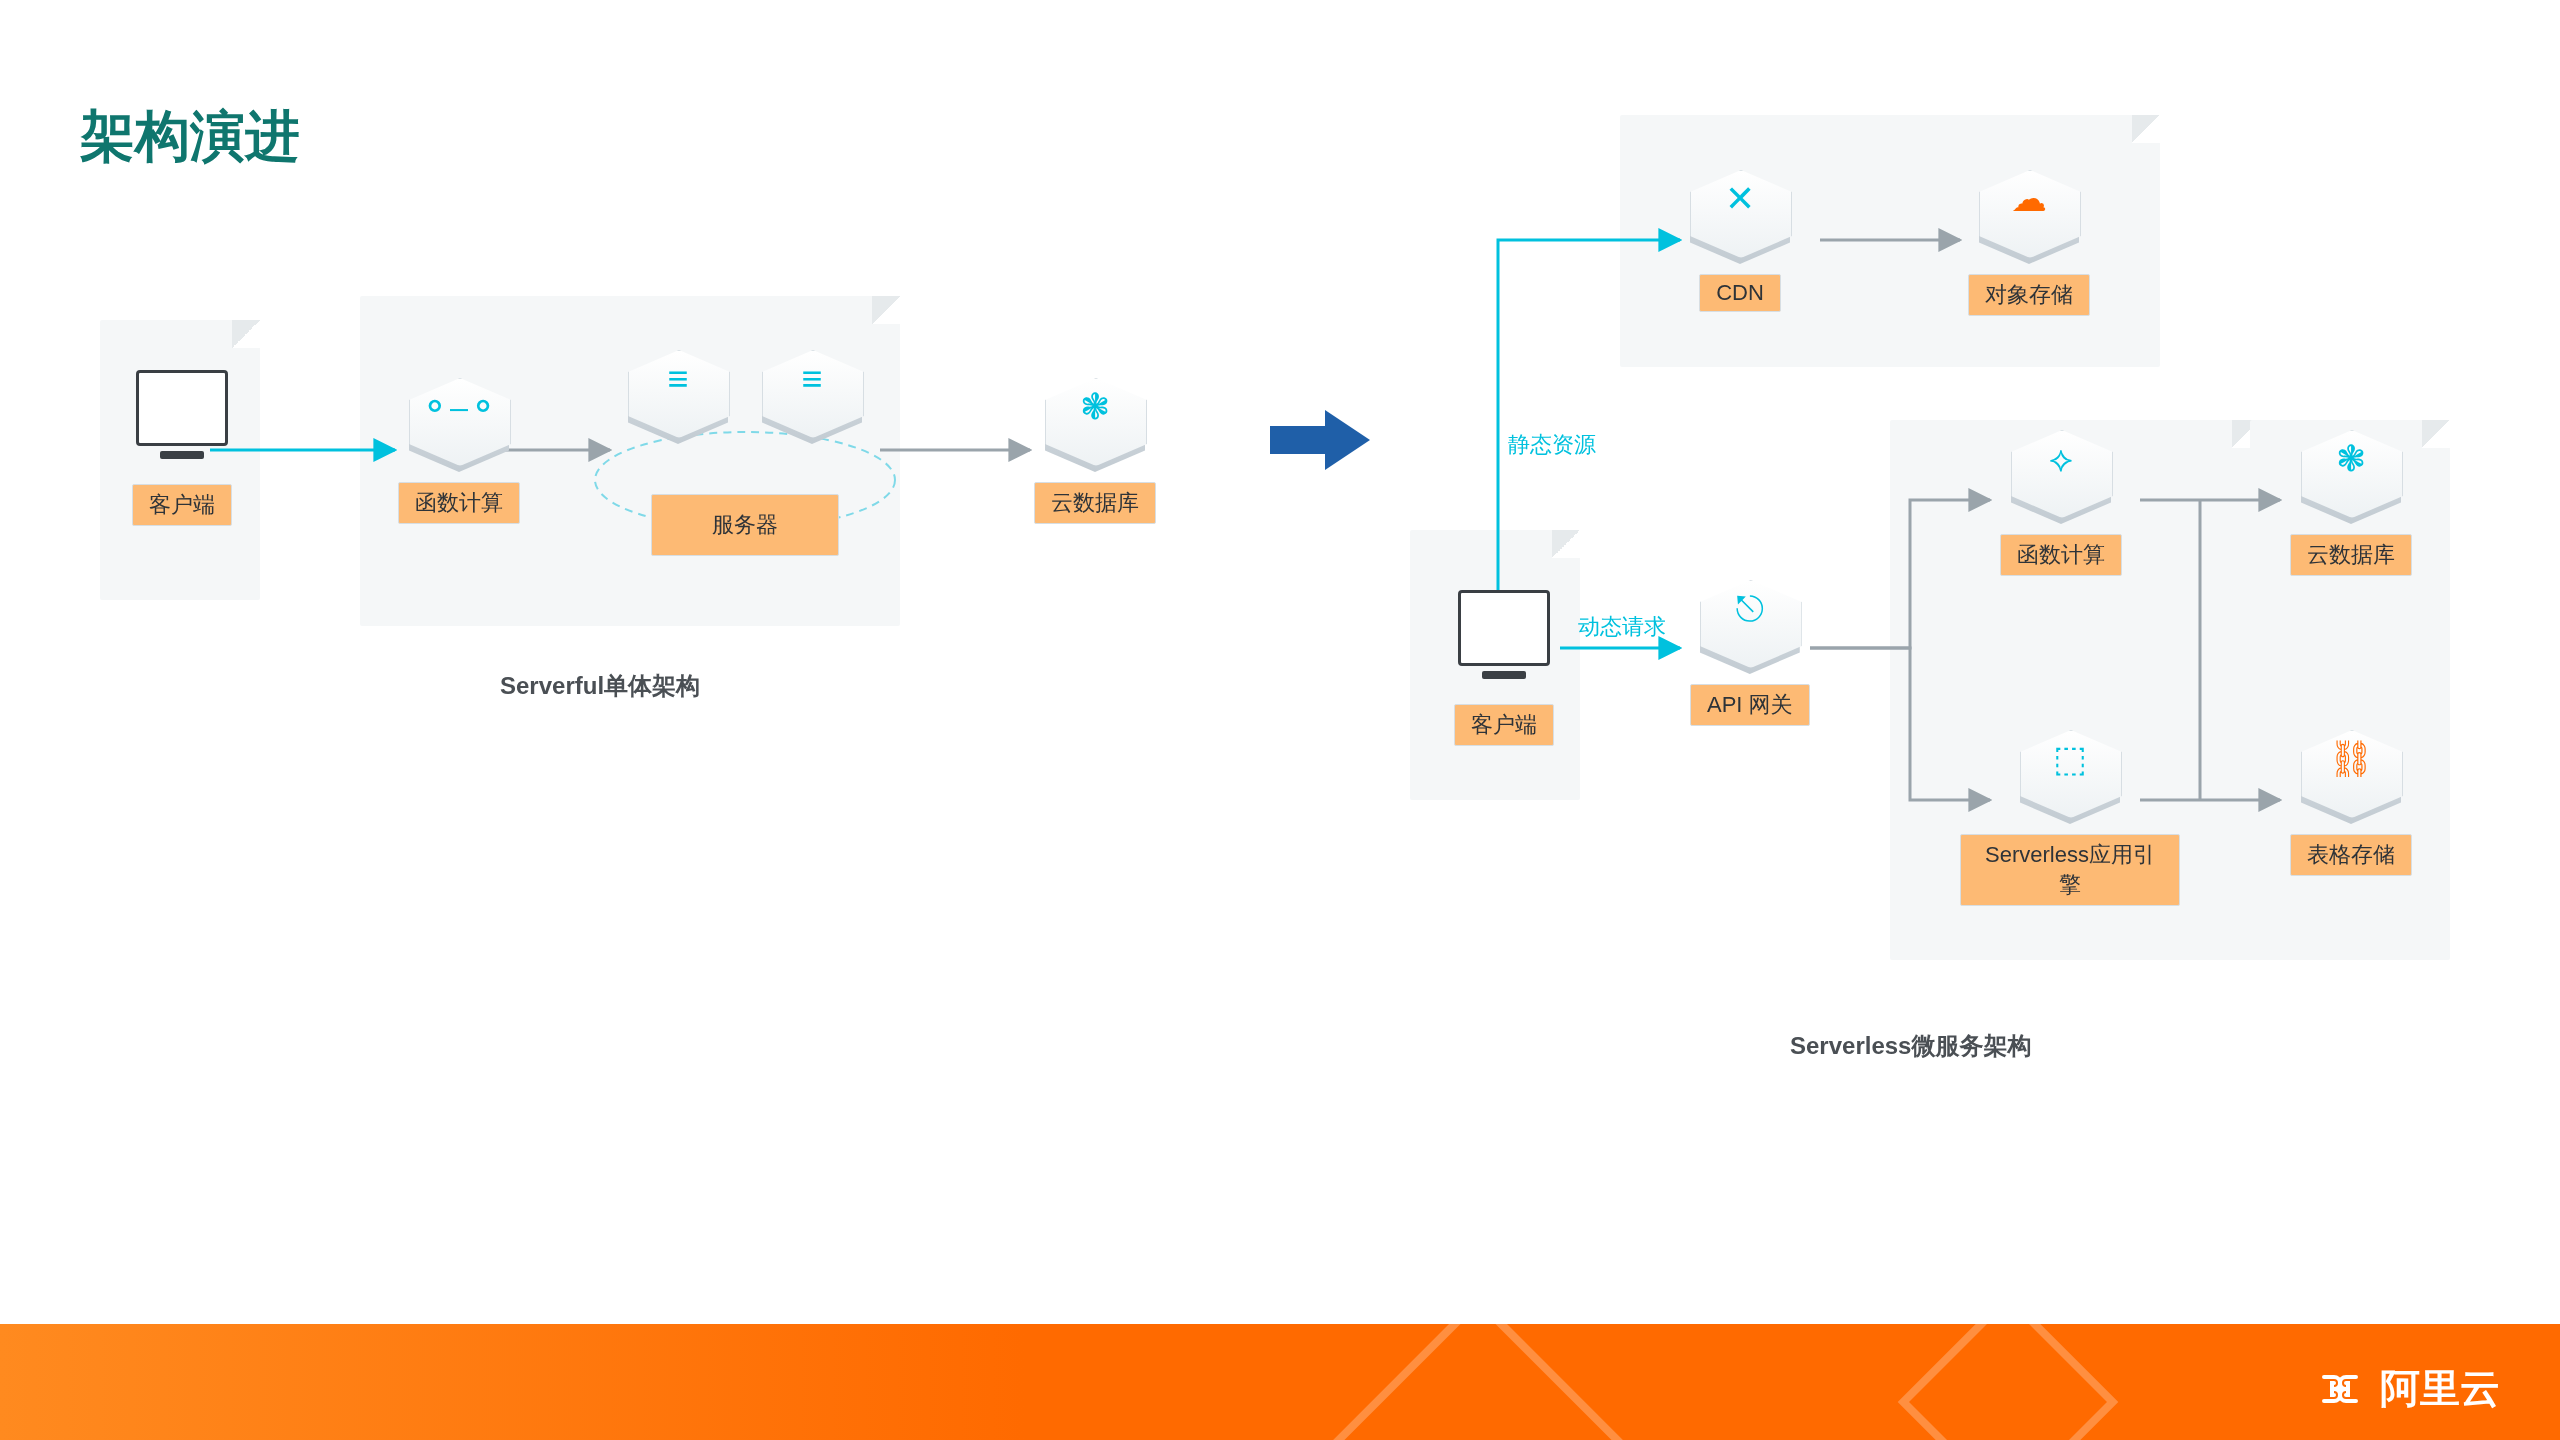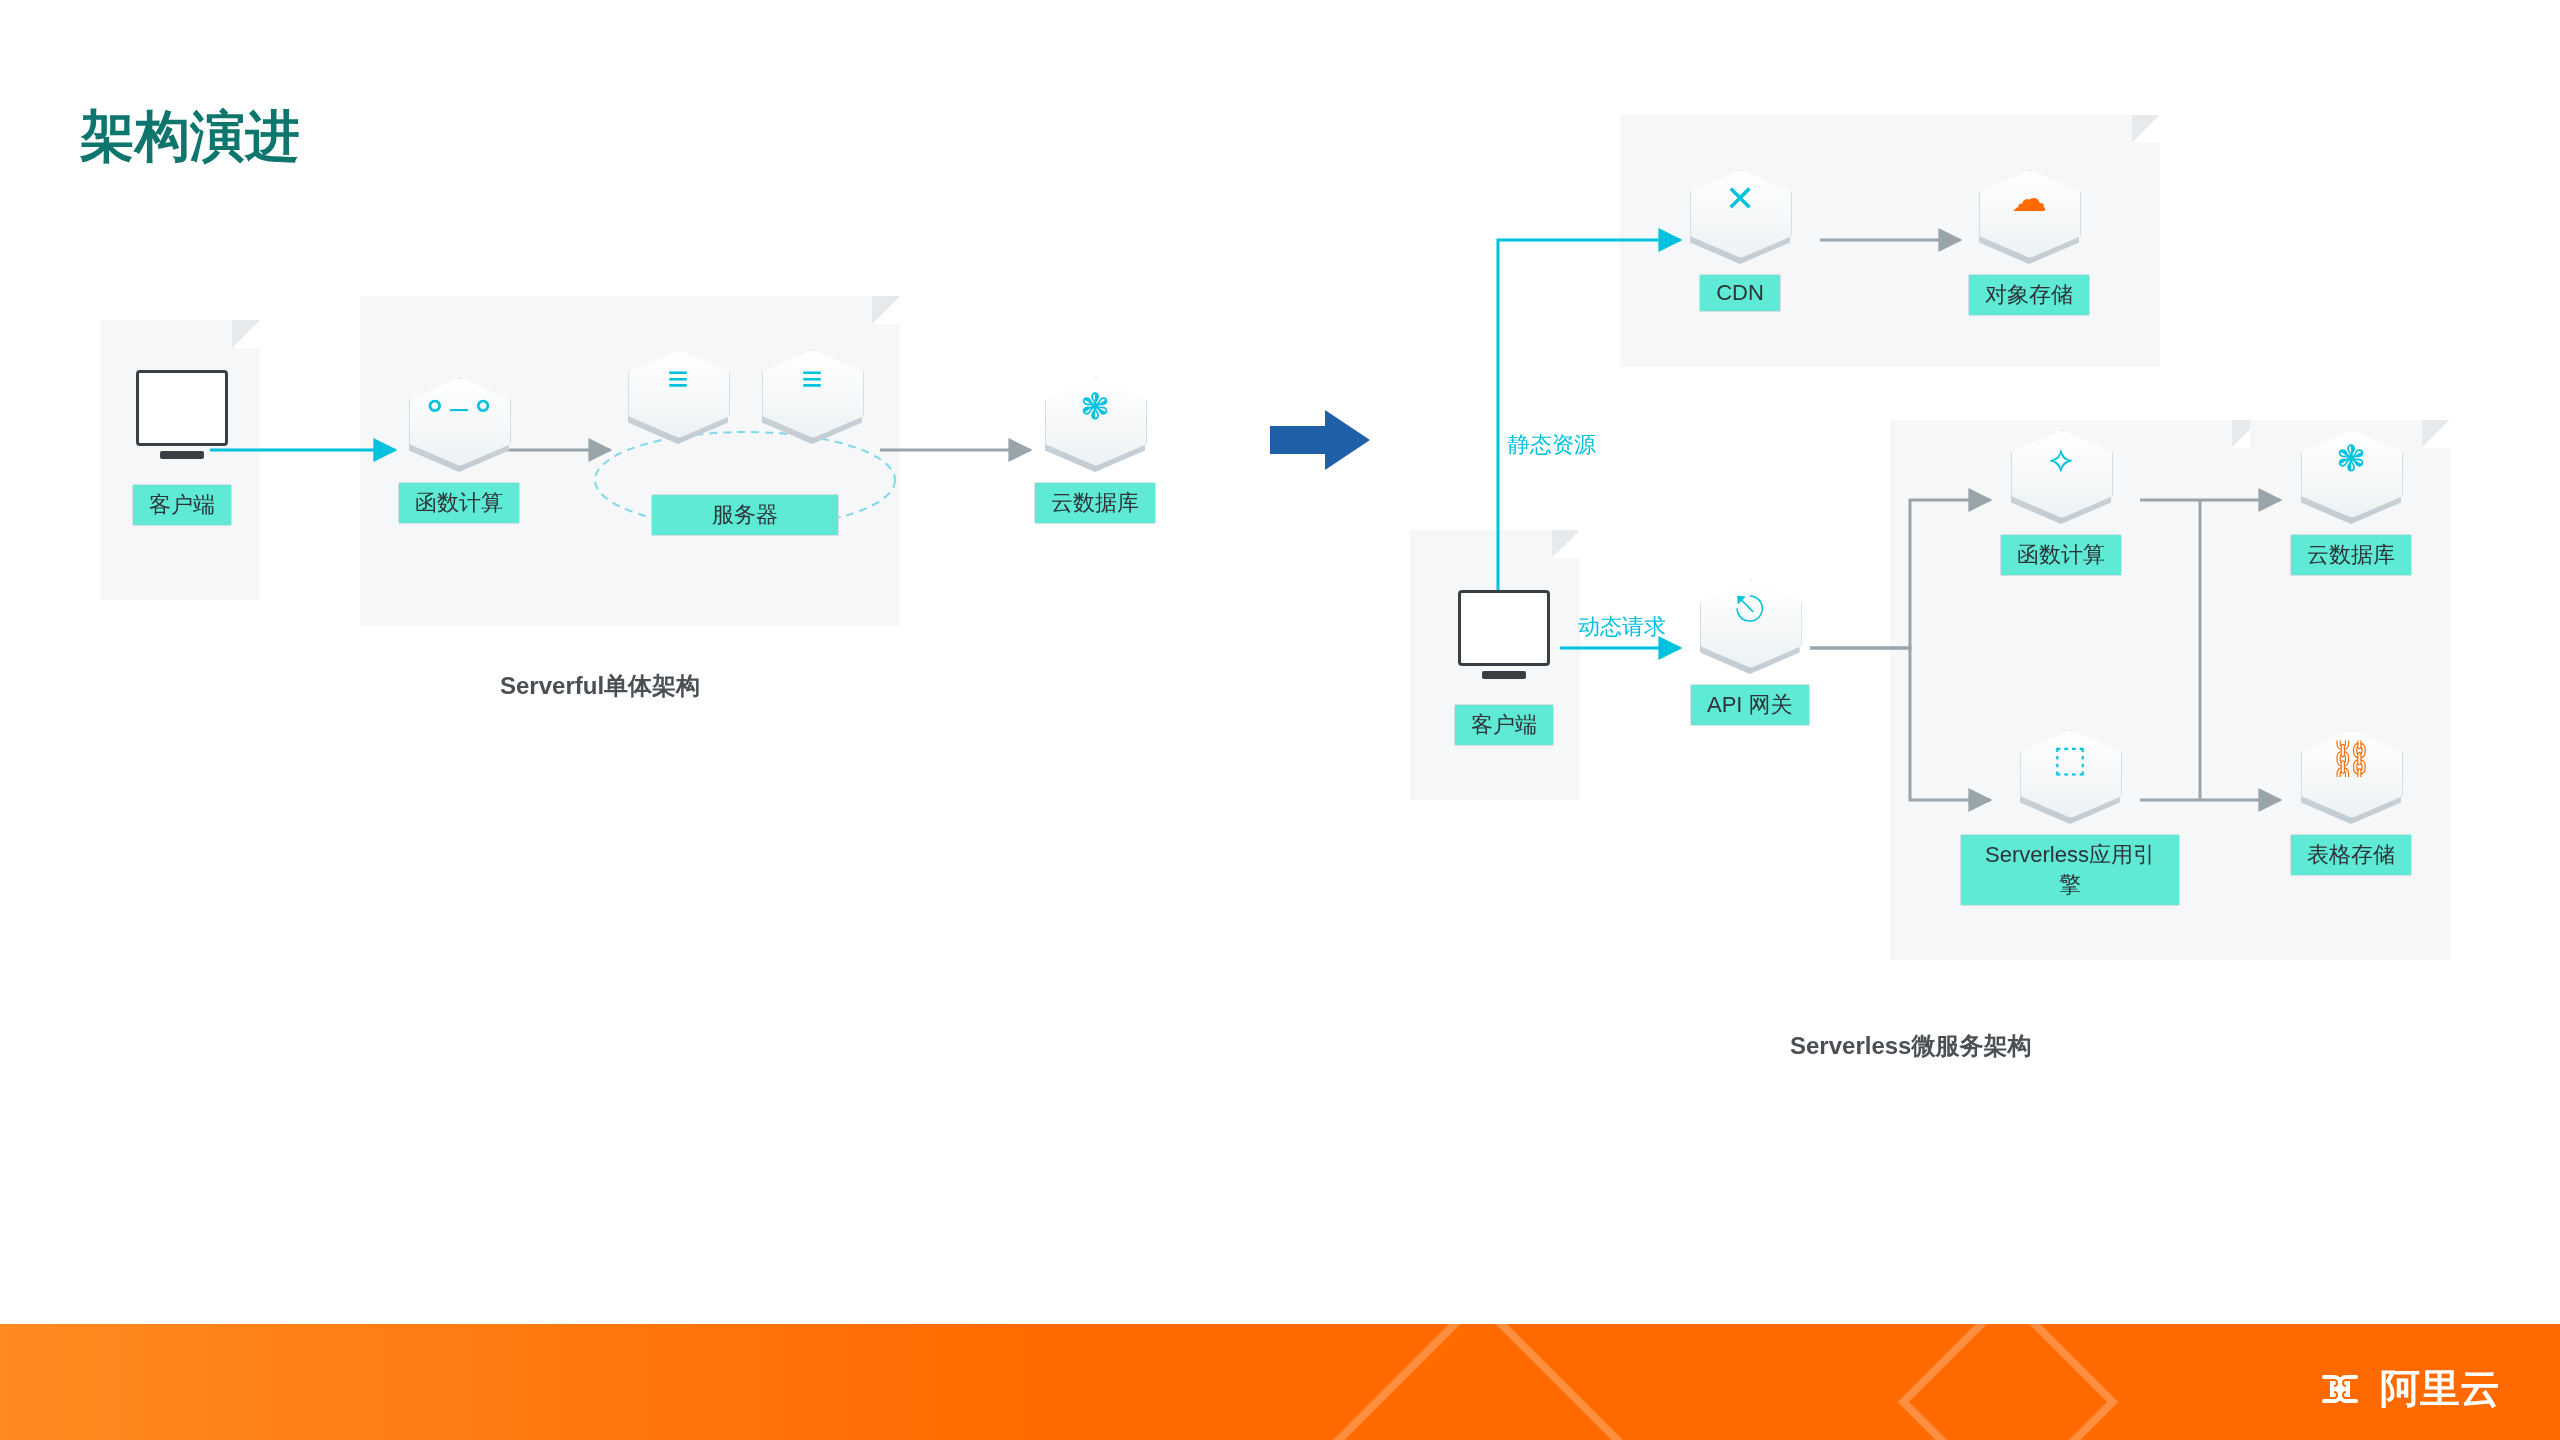--- a/index.html
+++ b/index.html
@@ -67,21 +67,21 @@
   }
 
   
   .node {
     position: absolute;
     text-align: center;
   }
   .node .label {
     margin-top: 4px;
     display: inline-block;
-    background: #5eead4;
+    background: #fdba74;
     border: 1px solid #d7dee3;
     padding: 5px 16px;
     font-size: 22px;
     color: #2e3338;
     border-radius: 2px;
   }
   .small-label {
     position: absolute;
     color: #00c1de;
     font-size: 22px;
@@ -241,21 +241,21 @@
           <div class="hx-front"></div>
           <div class="glyph">≡</div>
         </div>
       <div class="hex">
           <div class="hx-back"></div>
           <div class="hx-front"></div>
           <div class="glyph">≡</div>
         </div>
     </div>
     <div style="margin-top:40px"></div>
-    <span class="label" style="padding:5px 60px;">服务器</span>
+    <span class="label" style="padding:15px 60px;">服务器</span>
   </div>
 
   <div class="node" style="left:1034px; top:378px;">
     <div class="hex">
         <div class="hx-back"></div>
         <div class="hx-front"></div>
         <div class="glyph">❃</div>
       </div>
     <span class="label">云数据库</span>
   </div>

